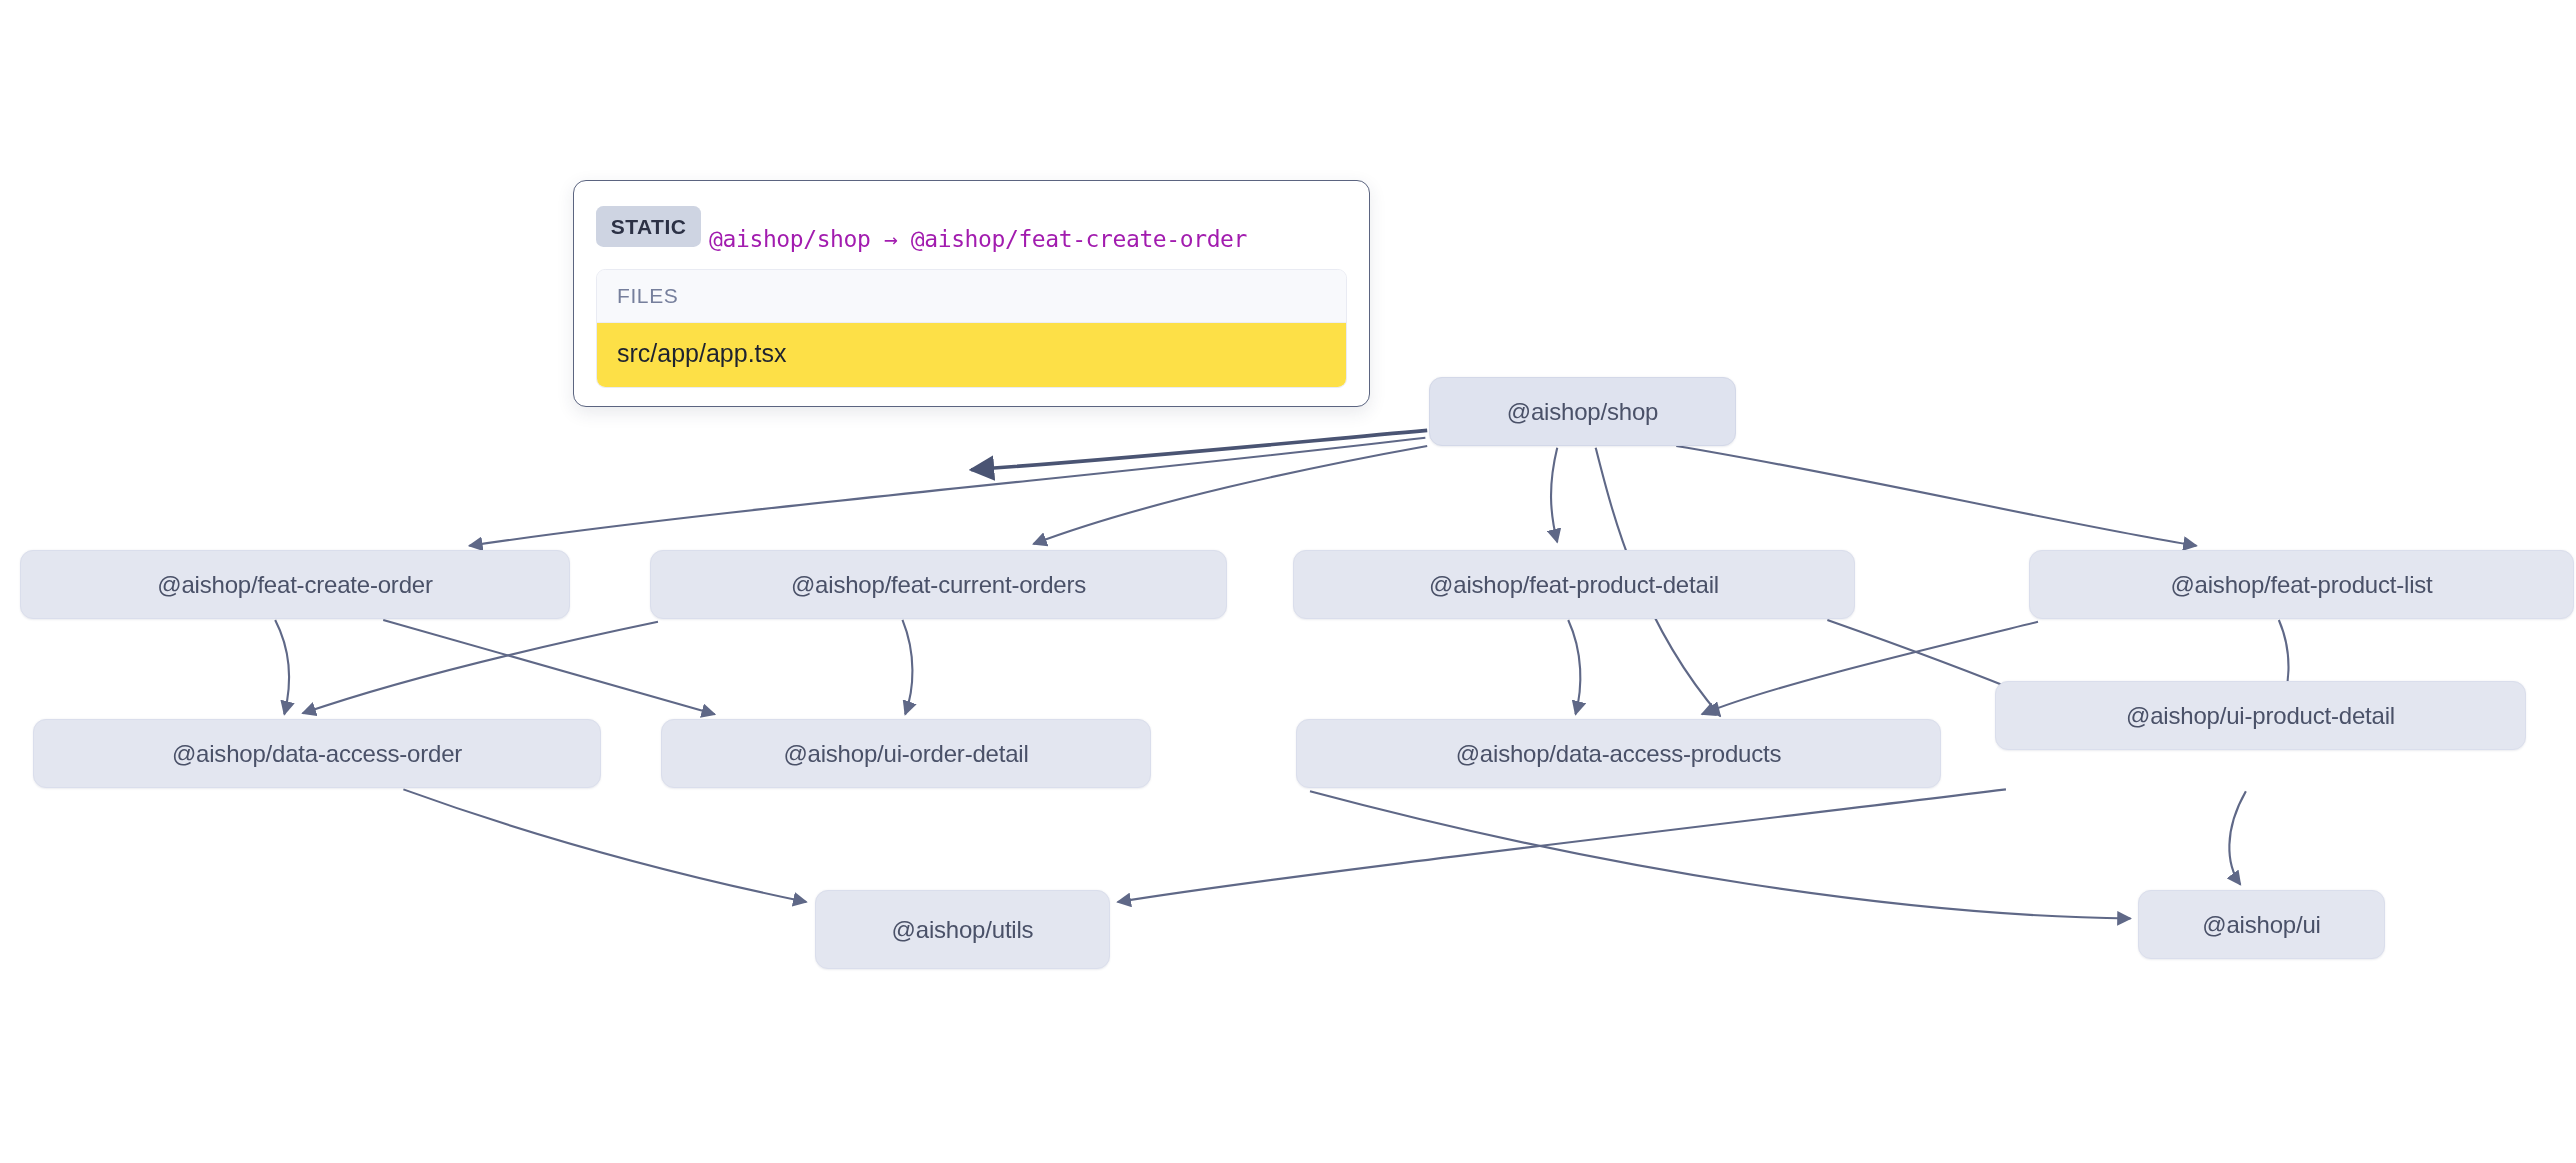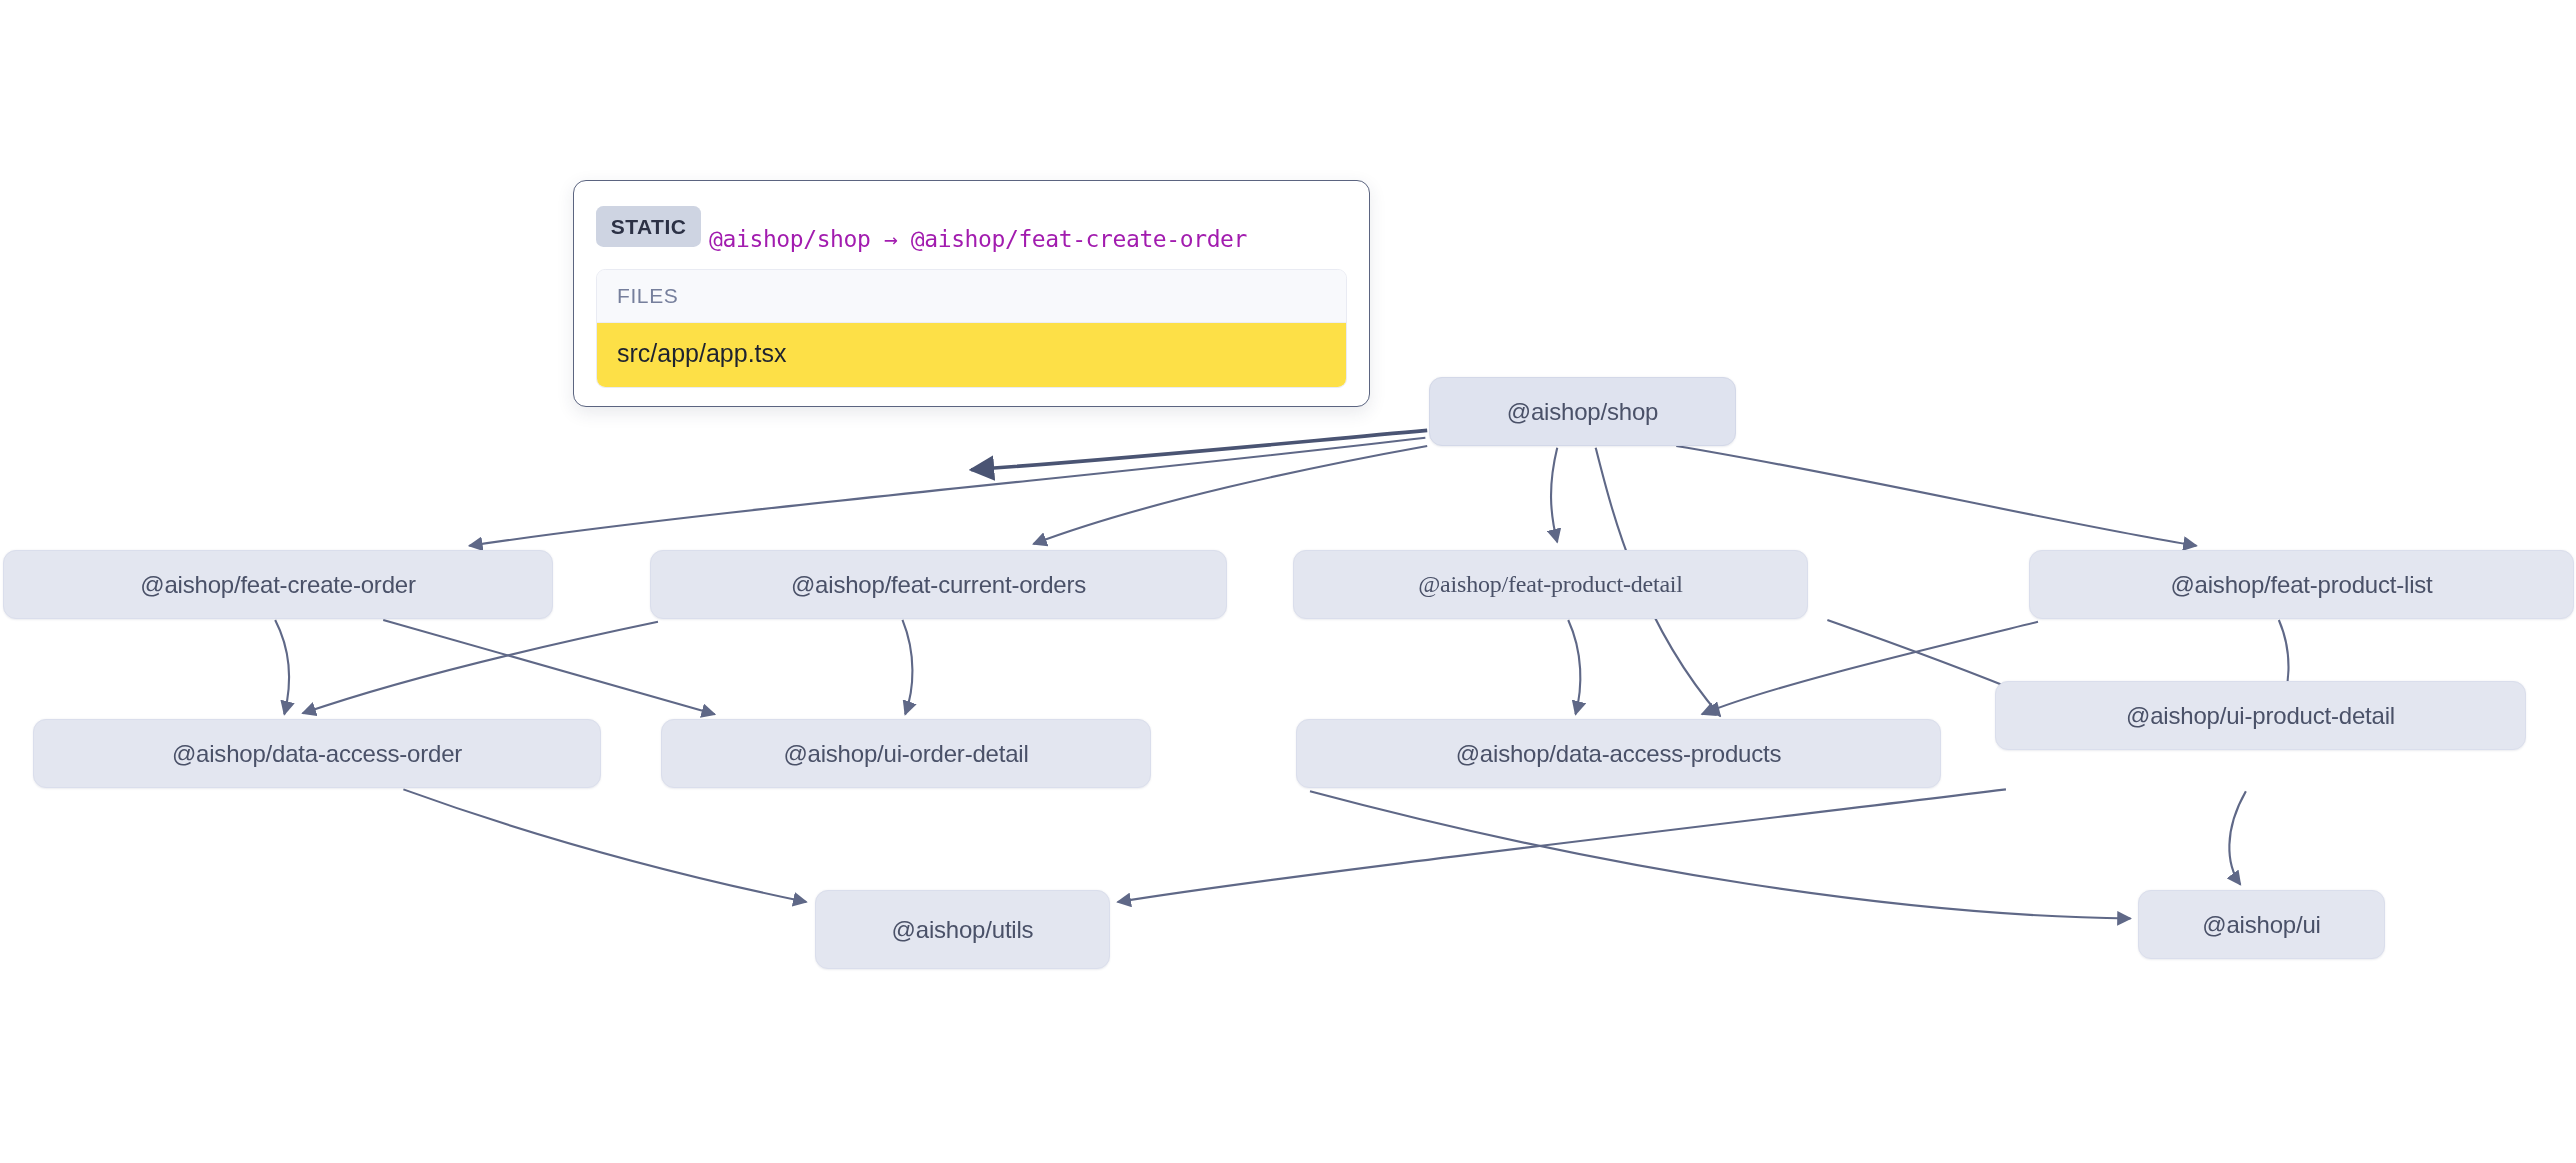--- a/index.html
+++ b/index.html
@@ -164,27 +164,27 @@
       <path d="M 2190 862 C 1830 906 1400 956 1220 985" marker-end="url(#arrow)"></path>
 
       <path d="M 2452 864 C 2428 906 2430 944 2446 966" marker-end="url(#arrow)"></path>
     </g>
   </svg>
 
   <div id="node-layer">
       <div class="node focused" style="left: 1429px; top: 377px; width: 307px; height: 69px;">
         <span>@aishop/shop</span>
       </div>
-      <div class="node" style="left: 3px; top: 550px; width: 550px; height: 69px;">
+      <div class="node" style="left: 20px; top: 550px; width: 550px; height: 69px;">
         <span>@aishop/feat-create-order</span>
       </div>
       <div class="node" style="left: 650px; top: 550px; width: 577px; height: 69px;">
         <span>@aishop/feat-current-orders</span>
       </div>
-      <div class="node" style="left: 1293px; top: 550px; width: 515px; height: 69px; font-family: Liberation Serif, serif;">
+      <div class="node" style="left: 1293px; top: 550px; width: 562px; height: 69px;">
         <span>@aishop/feat-product-detail</span>
       </div>
       <div class="node" style="left: 2029px; top: 550px; width: 545px; height: 69px;">
         <span>@aishop/feat-product-list</span>
       </div>
       <div class="node" style="left: 33px; top: 719px; width: 568px; height: 69px;">
         <span>@aishop/data-access-order</span>
       </div>
       <div class="node" style="left: 661px; top: 719px; width: 490px; height: 69px;">
         <span>@aishop/ui-order-detail</span>

